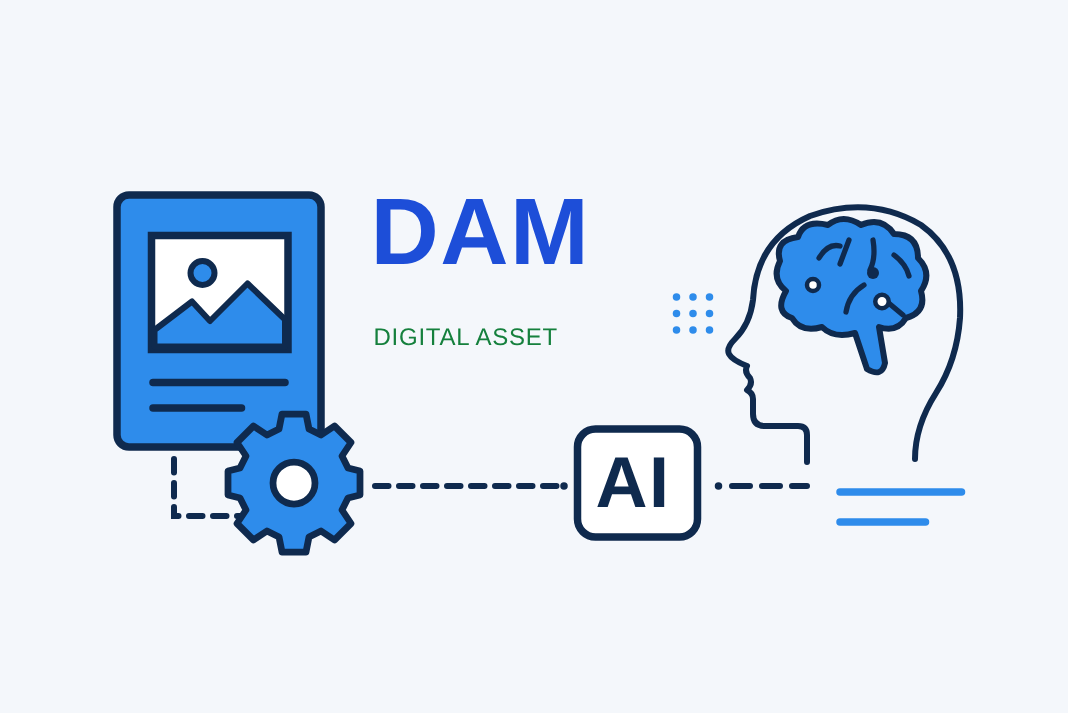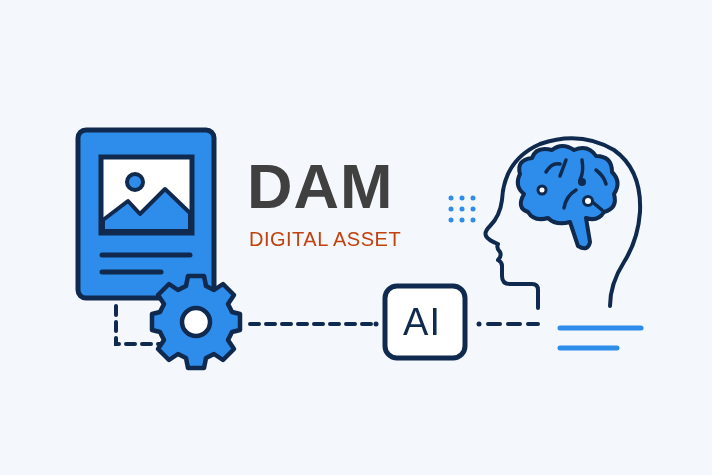--- a/index.html
+++ b/index.html
@@ -5,35 +5,34 @@
   html, body { margin: 0; padding: 0; }
   body {
     width: 712px; height: 475px;
     background: #f4f7fb;
     position: relative;
     overflow: hidden;
     font-family: "Liberation Sans", "DejaVu Sans", sans-serif;
   }
   .stage { position: absolute; left: 0; top: 0; width: 712px; height: 475px; }
   .title {
-    position: absolute; left: 247px; top: 155px;
-    font-size: 63px; font-weight: 700; color: #404040;
+    position: absolute; left: 247px; top: 124px;
+    font-size: 63px; font-weight: 700; color: #1d4ed8;
     letter-spacing: 1px; line-height: 1;
   }
   .subtitle {
     position: absolute; left: 249px; top: 214px;
-    font-size: 20px; color: #c2410c; line-height: 24px;
+    font-size: 16px; color: #15803d; line-height: 24px;
     letter-spacing: 0.5px;
-    margin-top: 13px;
   }
   .ai-label {
     position: absolute; left: 383px; top: 287px;
     width: 78px; height: 70px;
     display: flex; align-items: center; justify-content: center;
-    font-size: 38px; font-weight: 400; color: #0f2a4e;
+    font-size: 48px; font-weight: 700; color: #0f2a4e;
     letter-spacing: 1px;
   }
 </style>
 </head>
 <body>
 
 <div class="stage">
 
   <svg width="712" height="475" viewBox="0 0 712 475" style="position:absolute;left:0;top:0">
 

